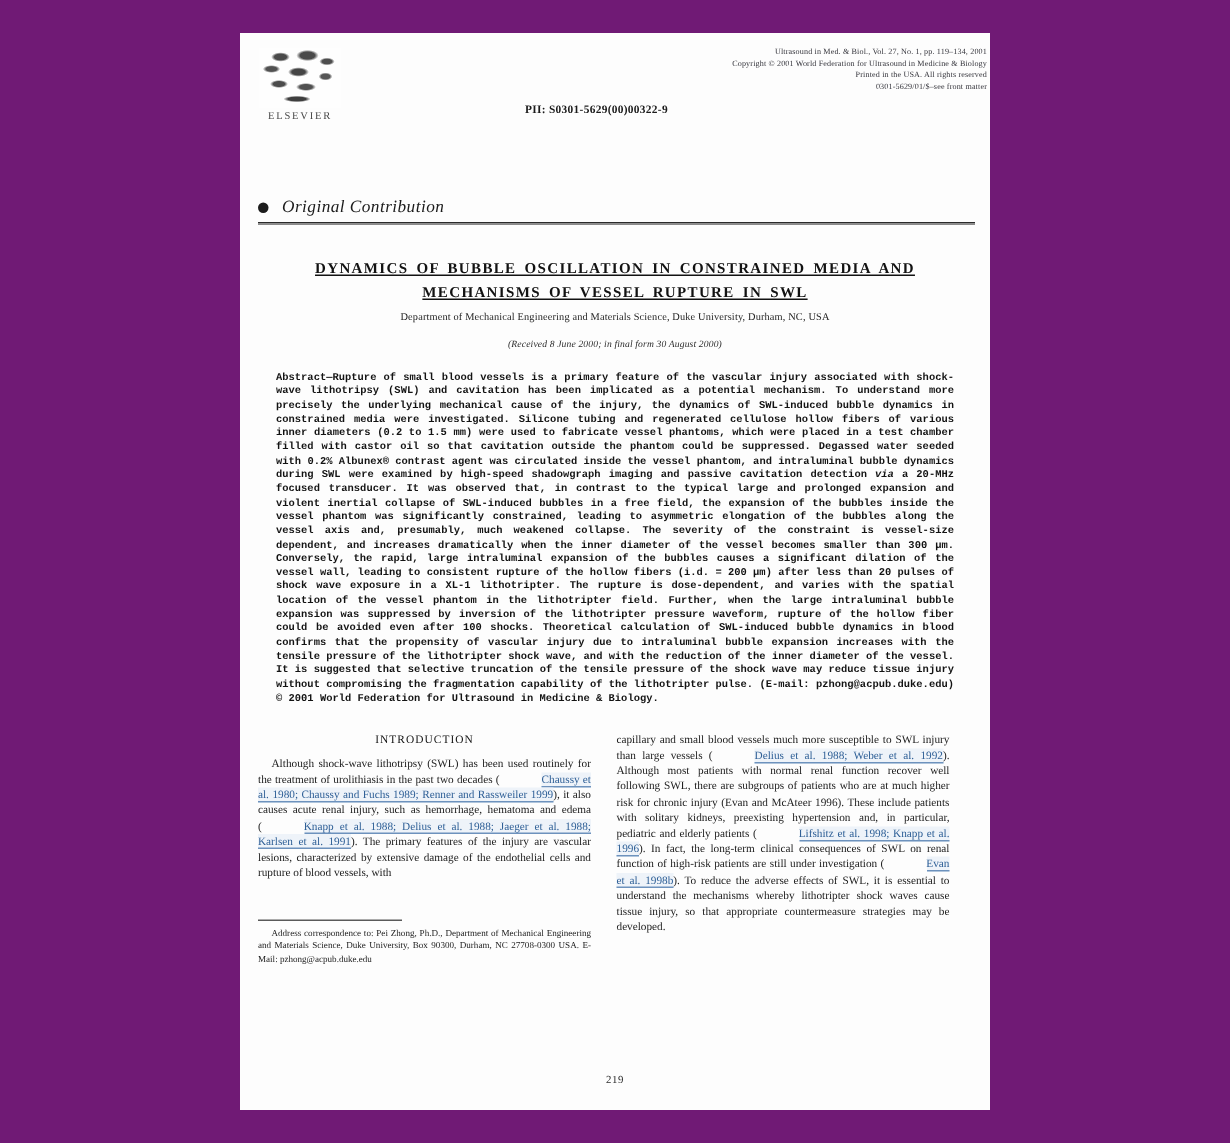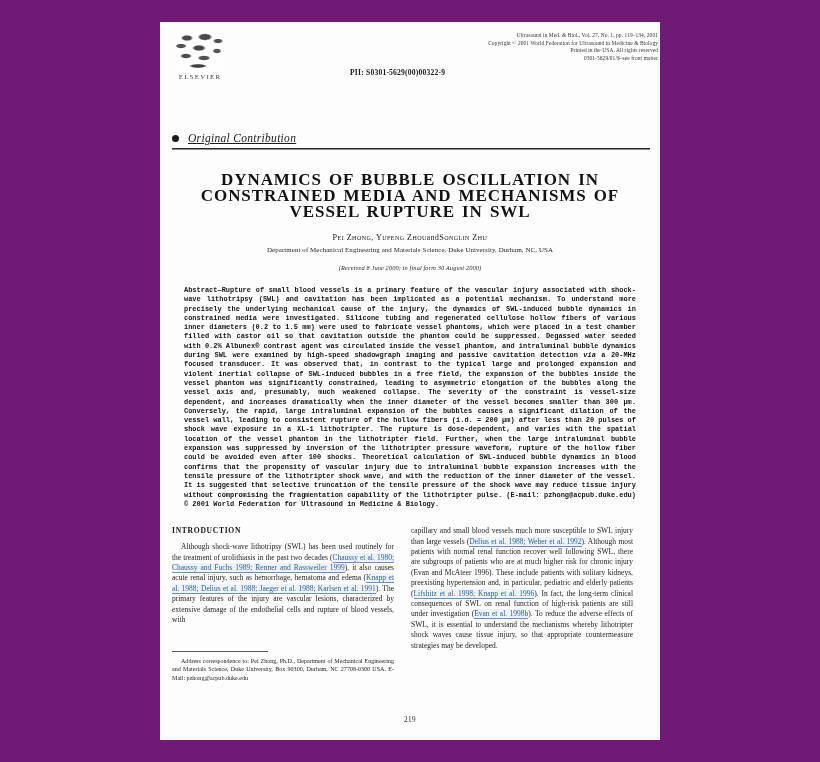--- a/index.html
+++ b/index.html
@@ -100,42 +100,42 @@
     width: 7px;
     height: 7px;
     border-radius: 50%;
     background: #1c1c1c;
   }
   .flag-label {
     font-style: italic;
     font-size: 11.5px;
     letter-spacing: 0.3px;
     color: #1b1b1b;
-    text-decoration: underline;
   }
   .flag-rule {
     margin: 4px 10px 0 12px;
     height: 0;
     border-top: 1.6px solid #2a2a2a;
     border-bottom: 0.5px solid #8a8a8a;
   }
 
   
   .title-block {
     margin-top: 22px;
     padding: 0 22px;
     text-align: center;
   }
   .paper-title {
-    font-size: 17px;
+    font-size: 10px;
     font-weight: bold;
     letter-spacing: 0.9px;
     line-height: 16px;
     color: #121212;
     word-spacing: 2px;
+    text-decoration: underline;
   }
   .authors {
     margin-top: 13px;
     font-size: 8.2px;
     letter-spacing: 0.45px;
     color: #161616;
     font-variant: small-caps;
   }
   .authors .conj {
     font-variant: normal;
@@ -186,40 +186,42 @@
     margin: 17px 12px 0 12px;
     display: flex;
     gap: 17px;
     position: relative;
   }
   .col {
     width: 222px;
     position: relative;
   }
   .sec-head {
+    text-align: center;
     font-size: 7.6px;
-    font-weight: bold;
+    font-weight: normal;
     letter-spacing: 0.7px;
     margin-bottom: 7px;
     color: #131313;
   }
   .body-text {
     font-size: 7.5px;
     line-height: 10.4px;
     text-align: justify;
     color: #1c1c1c;
     text-indent: 9px;
   }
   .body-text.noindent {
     text-indent: 0;
   }
   .cite {
     color: #2e5f96;
     border-bottom: 0.6px solid #6d92bd;
     background: #eef3f9;
+    margin-left: 28px;
   }
   .fn-rule {
     margin: 26px 0 5px 0;
     width: 96px;
     border-top: 0.7px solid #5a5a5a;
   }
   .footnote {
     font-size: 6.05px;
     line-height: 8.1px;
     text-align: justify;
@@ -258,23 +260,20 @@
     </div>
 
     <div class="flag-row">
       <span class="flag-dot"></span>
       <span class="flag-label">Original Contribution</span>
     </div>
     <div class="flag-rule"></div>
 
     <div class="title-block">
       <div class="paper-title">DYNAMICS OF BUBBLE OSCILLATION IN CONSTRAINED MEDIA AND MECHANISMS OF VESSEL RUPTURE IN SWL</div>
-      <div class="authors">
-        <span>Pei Zhong, Yufeng Zhou</span><span class="conj">and</span><span>Songlin Zhu</span>
-      </div>
       <div class="affiliation">Department of Mechanical Engineering and Materials Science, Duke University, Durham, NC, USA</div>
       <div class="received">(Received 8 June 2000; in final form 30 August 2000)</div>
     </div>
 
     <div class="abstract">
       <span>Abstract—</span><span>Rupture of small blood vessels is a primary feature of the vascular injury associated with shock-wave lithotripsy (SWL) and cavitation has been implicated as a potential mechanism. To understand more precisely the underlying mechanical cause of the injury, the dynamics of SWL-induced bubble dynamics in constrained media were investigated. Silicone tubing and regenerated cellulose hollow fibers of various inner diameters (0.2 to 1.5 mm) were used to fabricate vessel phantoms, which were placed in a test chamber filled with castor oil so that cavitation outside the phantom could be suppressed. Degassed water seeded with 0.2% Albunex® contrast agent was circulated inside the vessel phantom, and intraluminal bubble dynamics during SWL were examined by high-speed shadowgraph imaging and passive cavitation detection </span><span class="ital">via</span><span> a 20-MHz focused transducer. It was observed that, in contrast to the typical large and prolonged expansion and violent inertial collapse of SWL-induced bubbles in a free field, the expansion of the bubbles inside the vessel phantom was significantly constrained, leading to asymmetric elongation of the bubbles along the vessel axis and, presumably, much weakened collapse. The severity of the constraint is vessel-size dependent, and increases dramatically when the inner diameter of the vessel becomes smaller than 300 μm. Conversely, the rapid, large intraluminal expansion of the bubbles causes a significant dilation of the vessel wall, leading to consistent rupture of the hollow fibers (i.d. = 200 μm) after less than 20 pulses of shock wave exposure in a XL-1 lithotripter. The rupture is dose-dependent, and varies with the spatial location of the vessel phantom in the lithotripter field. Further, when the large intraluminal bubble expansion was suppressed by inversion of the lithotripter pressure waveform, rupture of the hollow fiber could be avoided even after 100 shocks. Theoretical calculation of SWL-induced bubble dynamics in blood confirms that the propensity of vascular injury due to intraluminal bubble expansion increases with the tensile pressure of the lithotripter shock wave, and with the reduction of the inner diameter of the vessel. It is suggested that selective truncation of the tensile pressure of the shock wave may reduce tissue injury without compromising the fragmentation capability of the lithotripter pulse. (E-mail: pzhong@acpub.duke.edu)  © 2001 World Federation for Ultrasound in Medicine &amp; Biology.</span>
     </div>
 
 
     <div class="columns">

